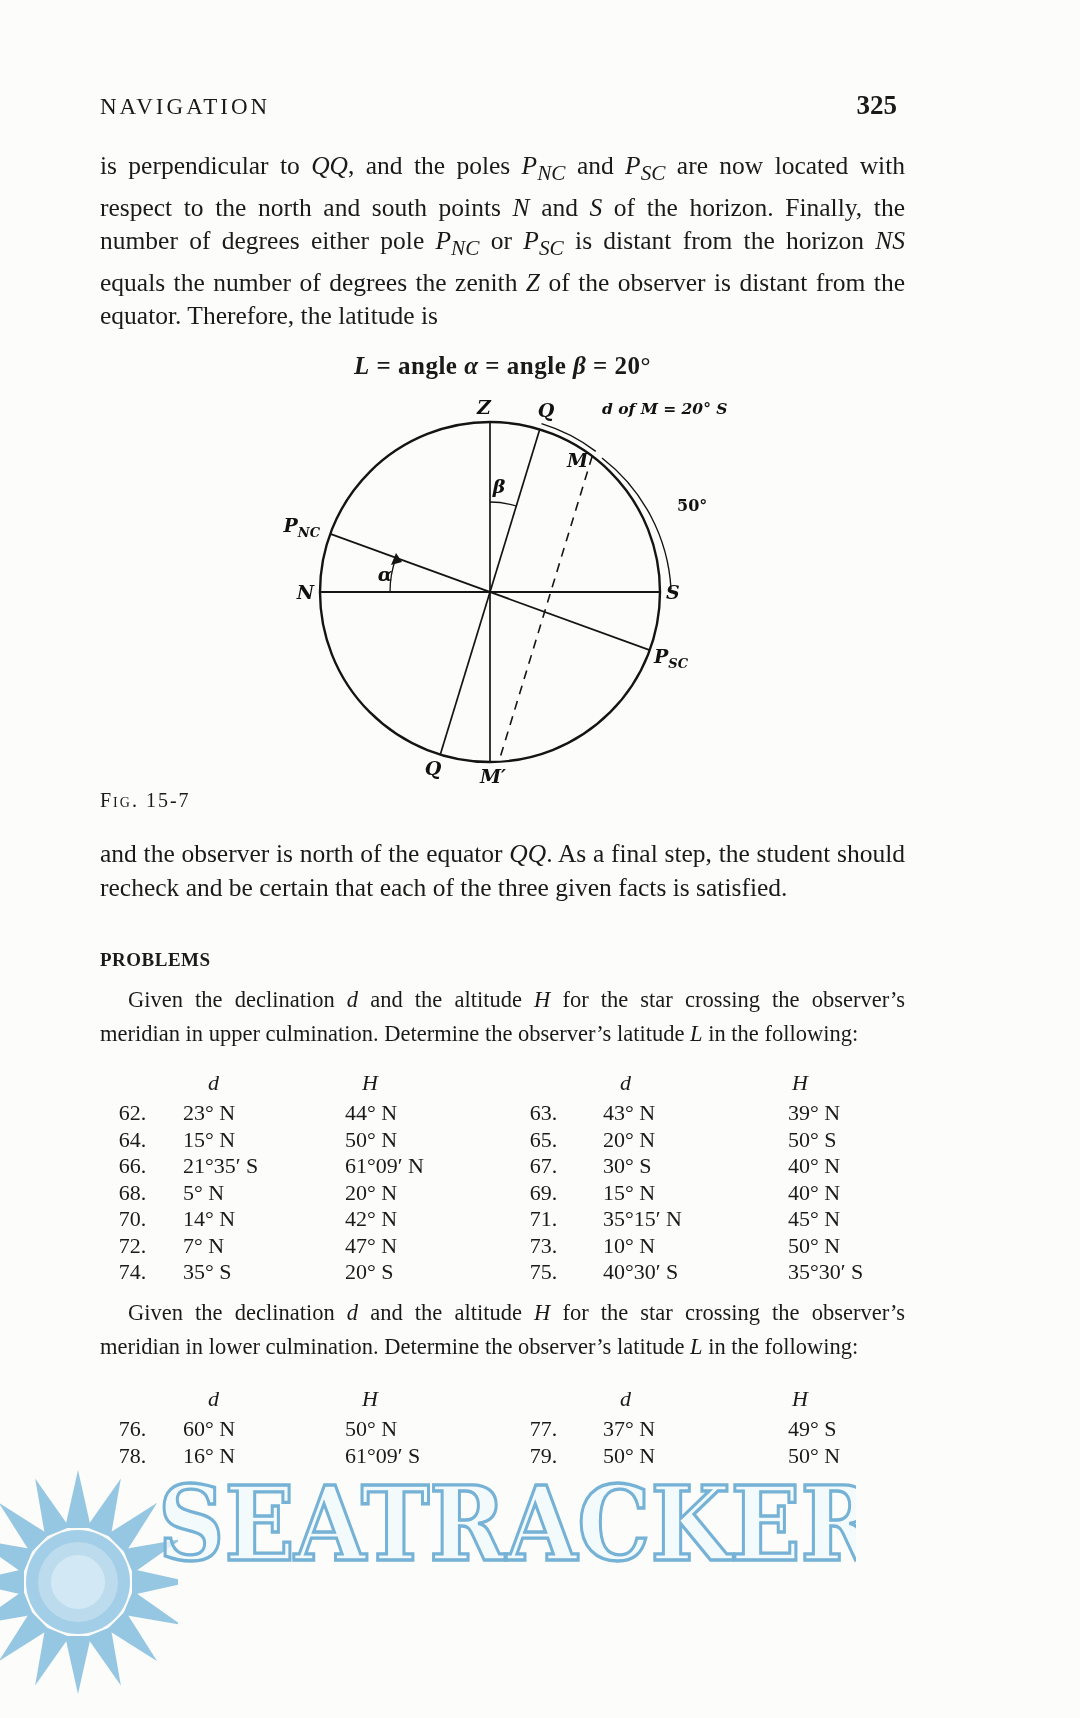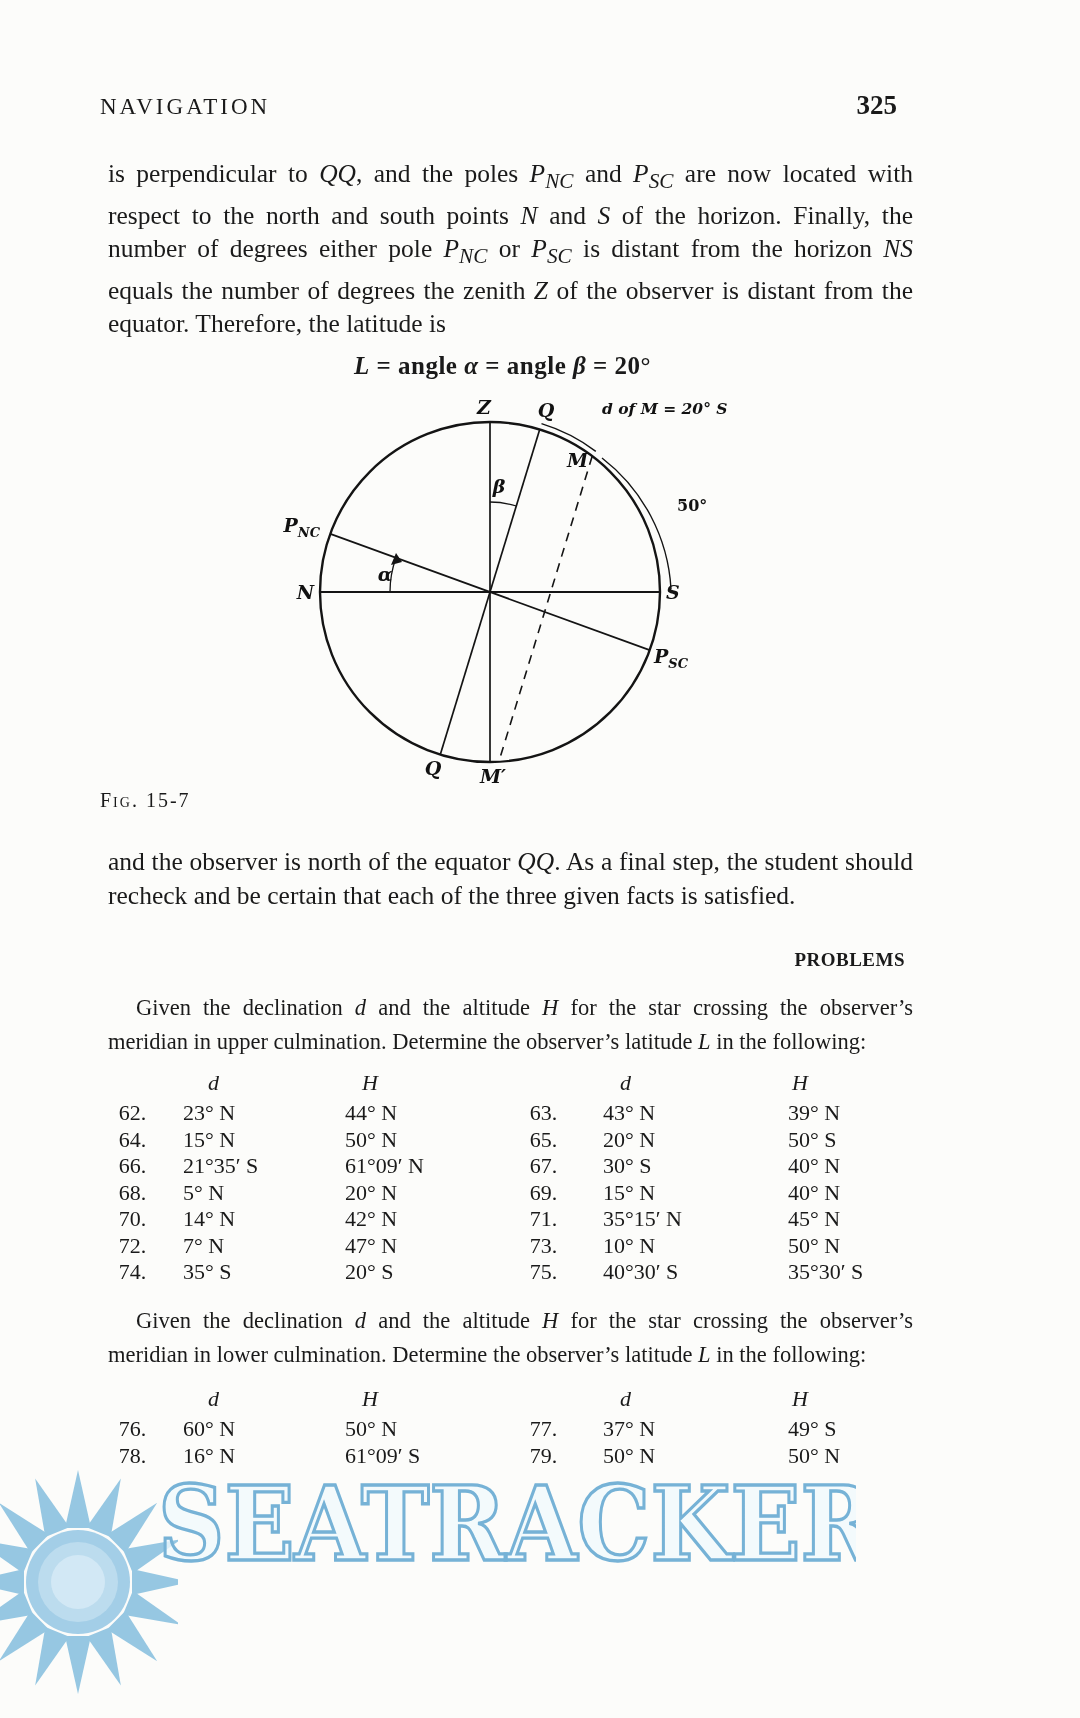--- a/index.html
+++ b/index.html
@@ -6,21 +6,21 @@
   html, body { margin: 0; padding: 0; }
   body {
     width: 1080px; height: 1718px;
     position: relative;
     background: #fcfcfa;
     color: #1a1a1a;
     font-family: "Liberation Serif", "DejaVu Serif", serif;
     overflow: hidden;
   }
   .col { position: absolute; left: 100px; width: 805px; }
-  p { margin: 8px; }
+  p { margin: 0; }
   .justify { text-align: justify; }
 
   
   .header { top: 94px; height: 36px; }
   .header .title { display:block; text-align: left; font-size: 23px; letter-spacing: 3px; }
   .header .pageno { position: absolute; right: 8px; top: -4px; font-size: 27px; font-weight: bold; }
 
   
   .para-main { font-size: 25.5px; line-height: 33.5px; }
   #para1 { top: 149px; }
@@ -29,21 +29,21 @@
 
   
   #figure { position: absolute; left: 240px; top: 390px; width: 520px; height: 400px; }
   .fig-line { stroke: #141414; fill: none; }
   .fig-label { font-family: "DejaVu Serif", serif; font-weight: bold; font-style: italic; font-size: 19px; fill: #111; }
   .fig-label-small { font-size: 15.5px; }
   .fig-label-upright { font-style: normal; font-size: 16px; }
   #fig-caption { top: 789px; text-align: left; font-size: 20px; font-variant: small-caps; letter-spacing: 2px; }
 
   
-  #problems-heading { top: 949px; text-align: right; font-size: 19px; font-weight: bold; letter-spacing: 0.5px; }
+  #problems-heading { top: 949px; text-align: left; font-size: 19px; font-weight: bold; letter-spacing: 0.5px; }
   .intro { font-size: 22.5px; line-height: 34px; text-indent: 28px; }
   #intro-upper { top: 983px; }
   #intro-lower { top: 1296px; }
 
   .ptable { position: absolute; left: 100px; width: 810px; font-size: 22px; }
   #table-upper { top: 1070px; }
   #table-lower { top: 1386px; }
   .thead { position: relative; height: 30px; font-style: italic; }
   .th { position: absolute; top: 0; }
   .th-d1 { left: 108px; }

